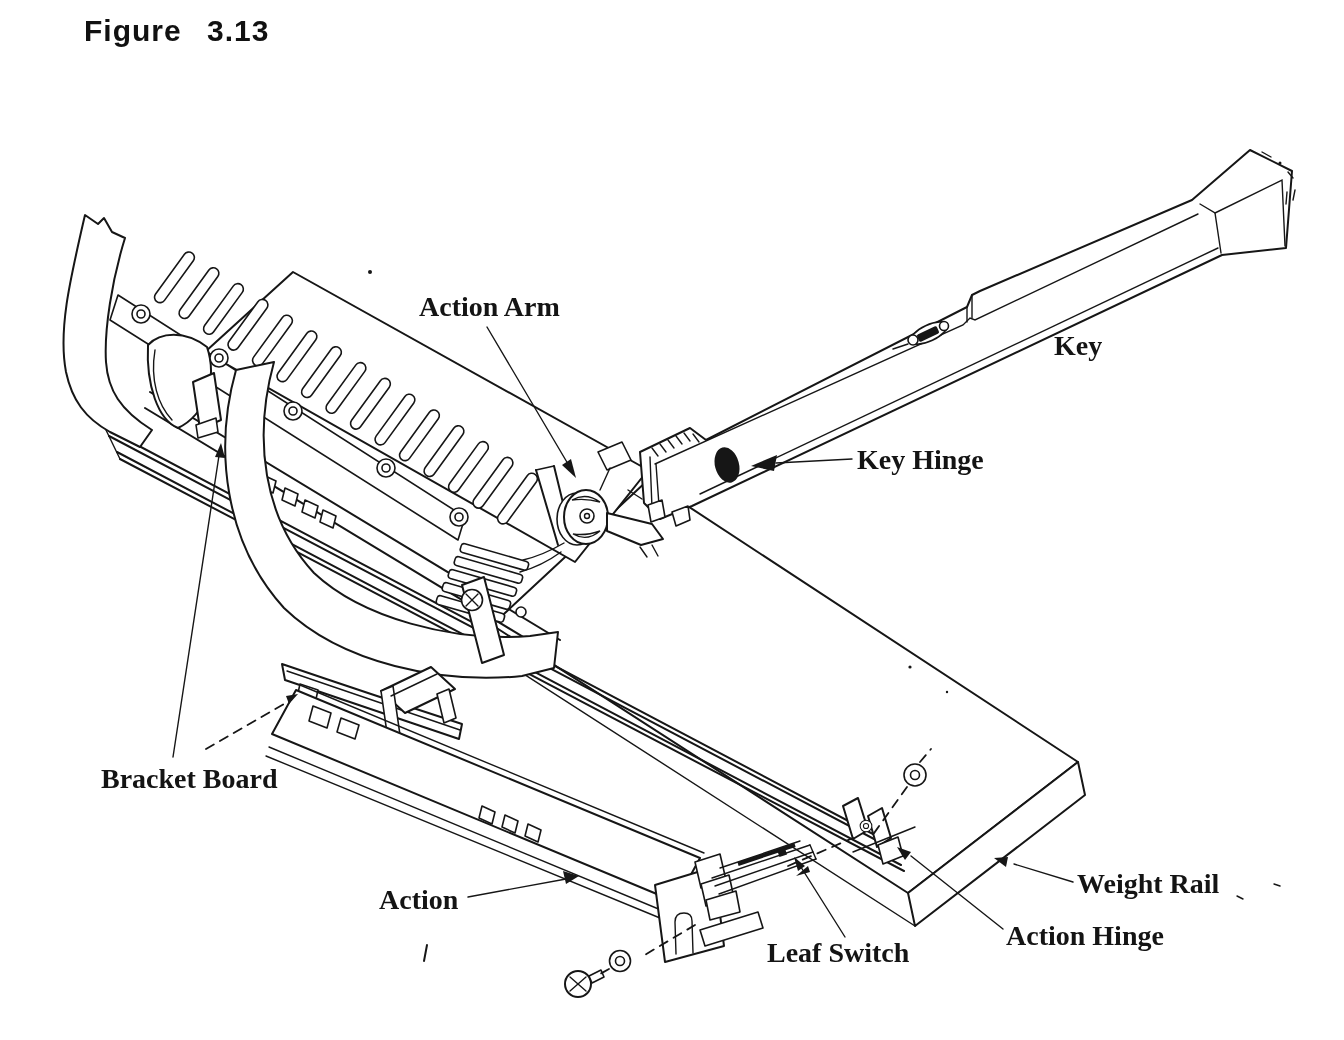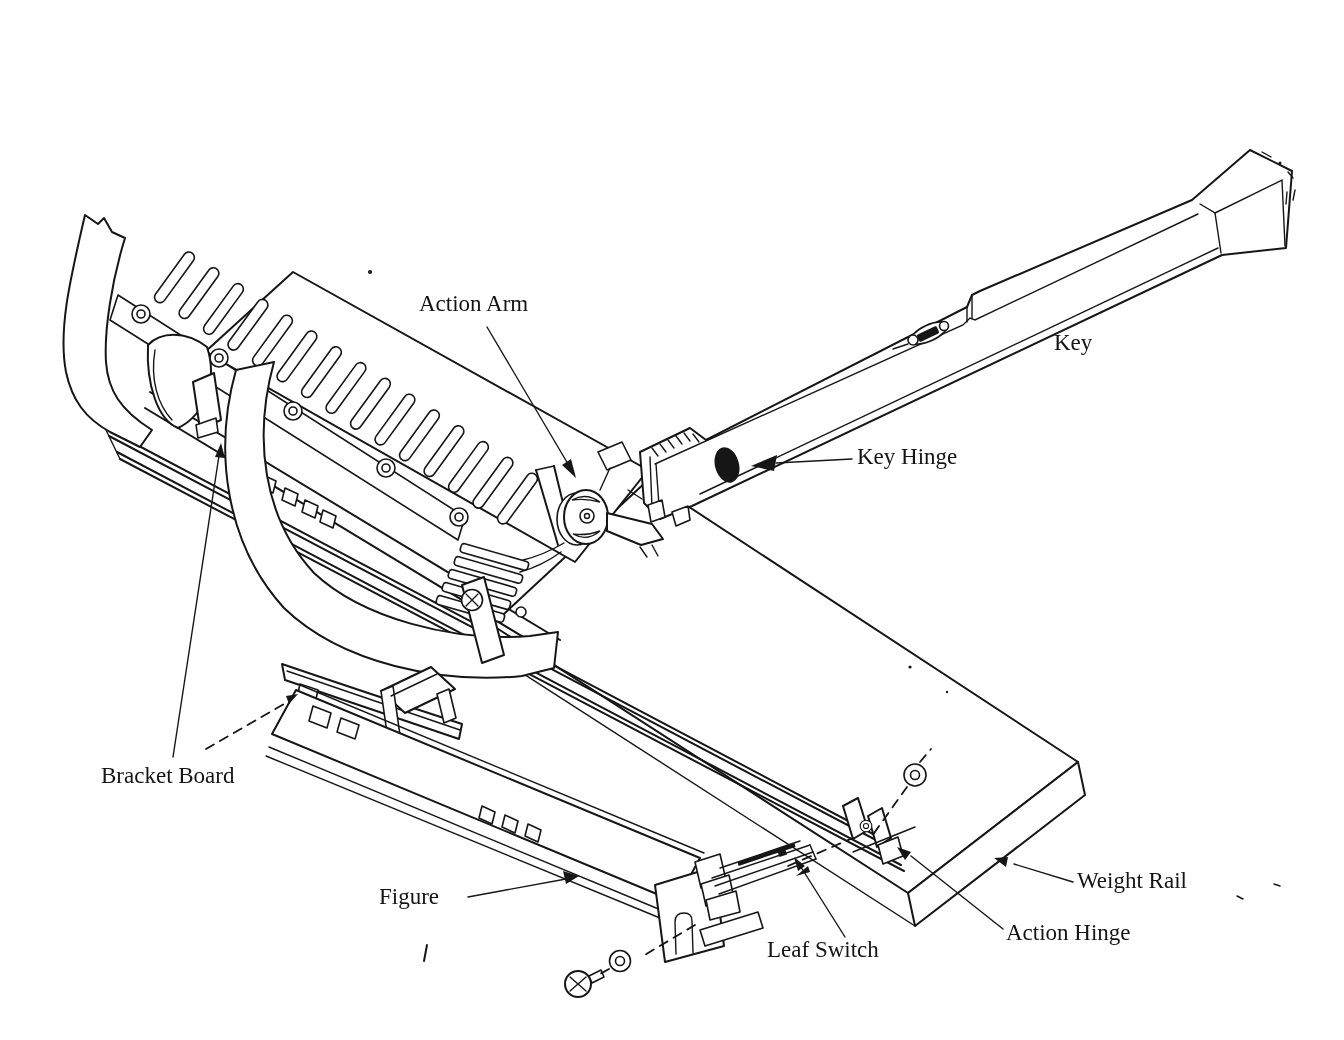--- a/index.html
+++ b/index.html
@@ -1,20 +1,20 @@
 <!DOCTYPE html>
 <html><head>
 <meta charset="utf-8">
 <style>
   html,body{margin:0;padding:0;background:#ffffff;}
   #page{position:relative;width:1344px;height:1040px;background:#ffffff;overflow:hidden;
         font-family:"Liberation Serif", serif;color:#161616;}
   #fig-title{position:absolute;left:84px;top:14px;font-family:"Liberation Sans",sans-serif;
         font-weight:bold;font-size:30px;letter-spacing:1px;word-spacing:16px;color:#111;}
-  .part-label{position:absolute;font-size:23px;white-space:nowrap;color:#141414;}
+  .part-label{position:absolute;font-size:28px;white-space:nowrap;color:#141414;font-weight:bold;}
   svg{position:absolute;left:0;top:0;}
   .ln{fill:none;stroke:#161616;stroke-width:2;stroke-linecap:round;stroke-linejoin:round;}
   .fine{fill:none;stroke:#161616;stroke-width:1.4;stroke-linecap:round;}
   .wh{fill:#ffffff;stroke:#161616;stroke-width:2;stroke-linejoin:round;}
   .whf{fill:#ffffff;stroke:#161616;stroke-width:1.6;stroke-linejoin:round;}
   .blk{fill:#161616;stroke:none;}
   .dash{fill:none;stroke:#161616;stroke-width:1.8;stroke-dasharray:9 7;stroke-linecap:round;}
 </style>
 </head>
 <body>
@@ -259,22 +259,23 @@
       <polygon class="blk" points="994,858 1008,857 1006,867"></polygon>
     </g>
 
     <g>
       <circle cx="370" cy="272" r="2" class="blk"></circle>
       <line class="fine" x1="1237" y1="896" x2="1243" y2="899"></line>
       <line class="fine" x1="1274" y1="884" x2="1280" y2="886"></line>
     </g>
   </svg>
 
+  <div id="fig-title">Figure 3.13</div>
 
   <div class="part-label" style="left:419px;top:291px">Action Arm</div>
   <div class="part-label" style="left:1054px;top:330px">Key</div>
   <div class="part-label" style="left:857px;top:444px">Key Hinge</div>
   <div class="part-label" style="left:101px;top:763px">Bracket Board</div>
-  <div class="part-label" style="left:379px;top:884px">Figure</div>
+  <div class="part-label" style="left:379px;top:884px">Action</div>
   <div class="part-label" style="left:767px;top:937px">Leaf Switch</div>
   <div class="part-label" style="left:1006px;top:920px">Action Hinge</div>
   <div class="part-label" style="left:1077px;top:868px">Weight Rail</div>
 </div>
 
 </body></html>

